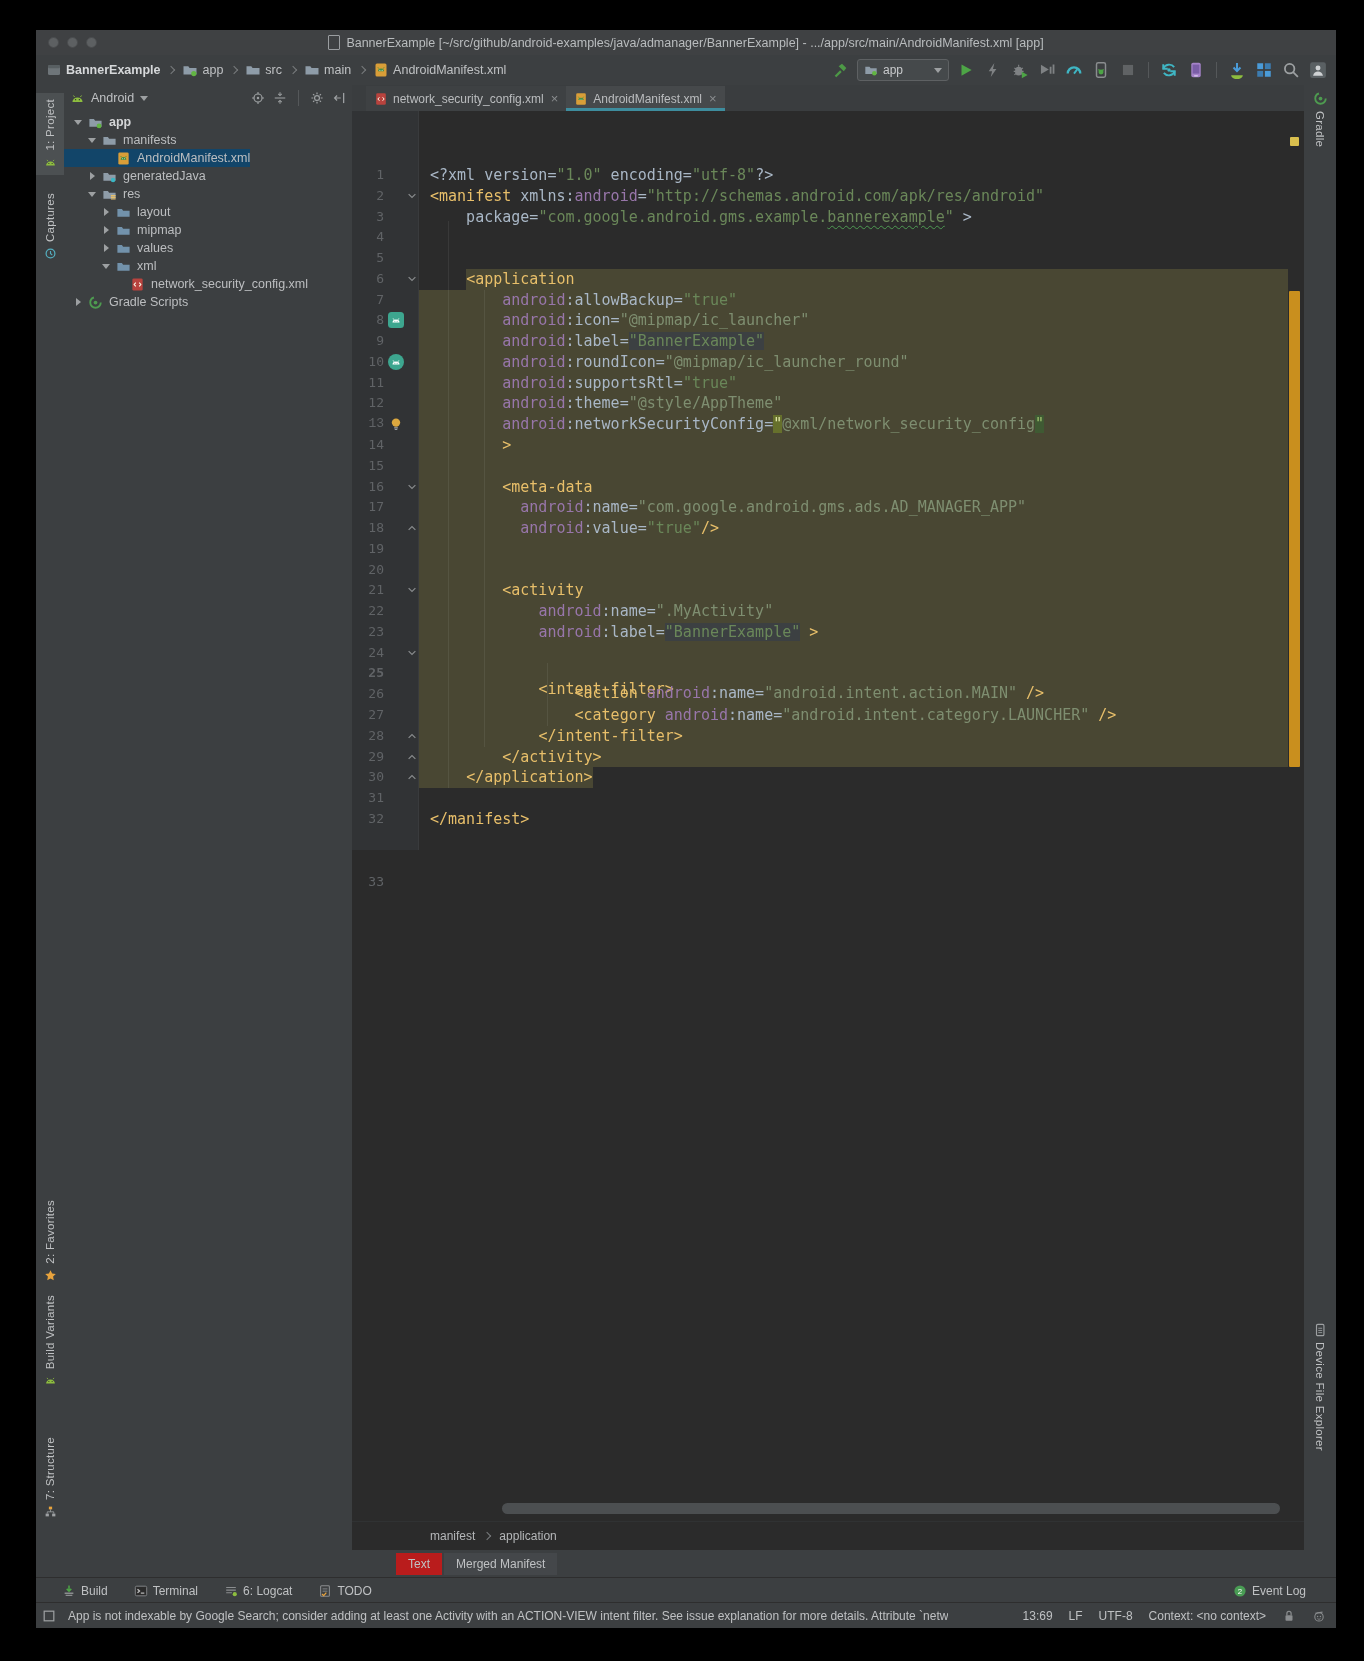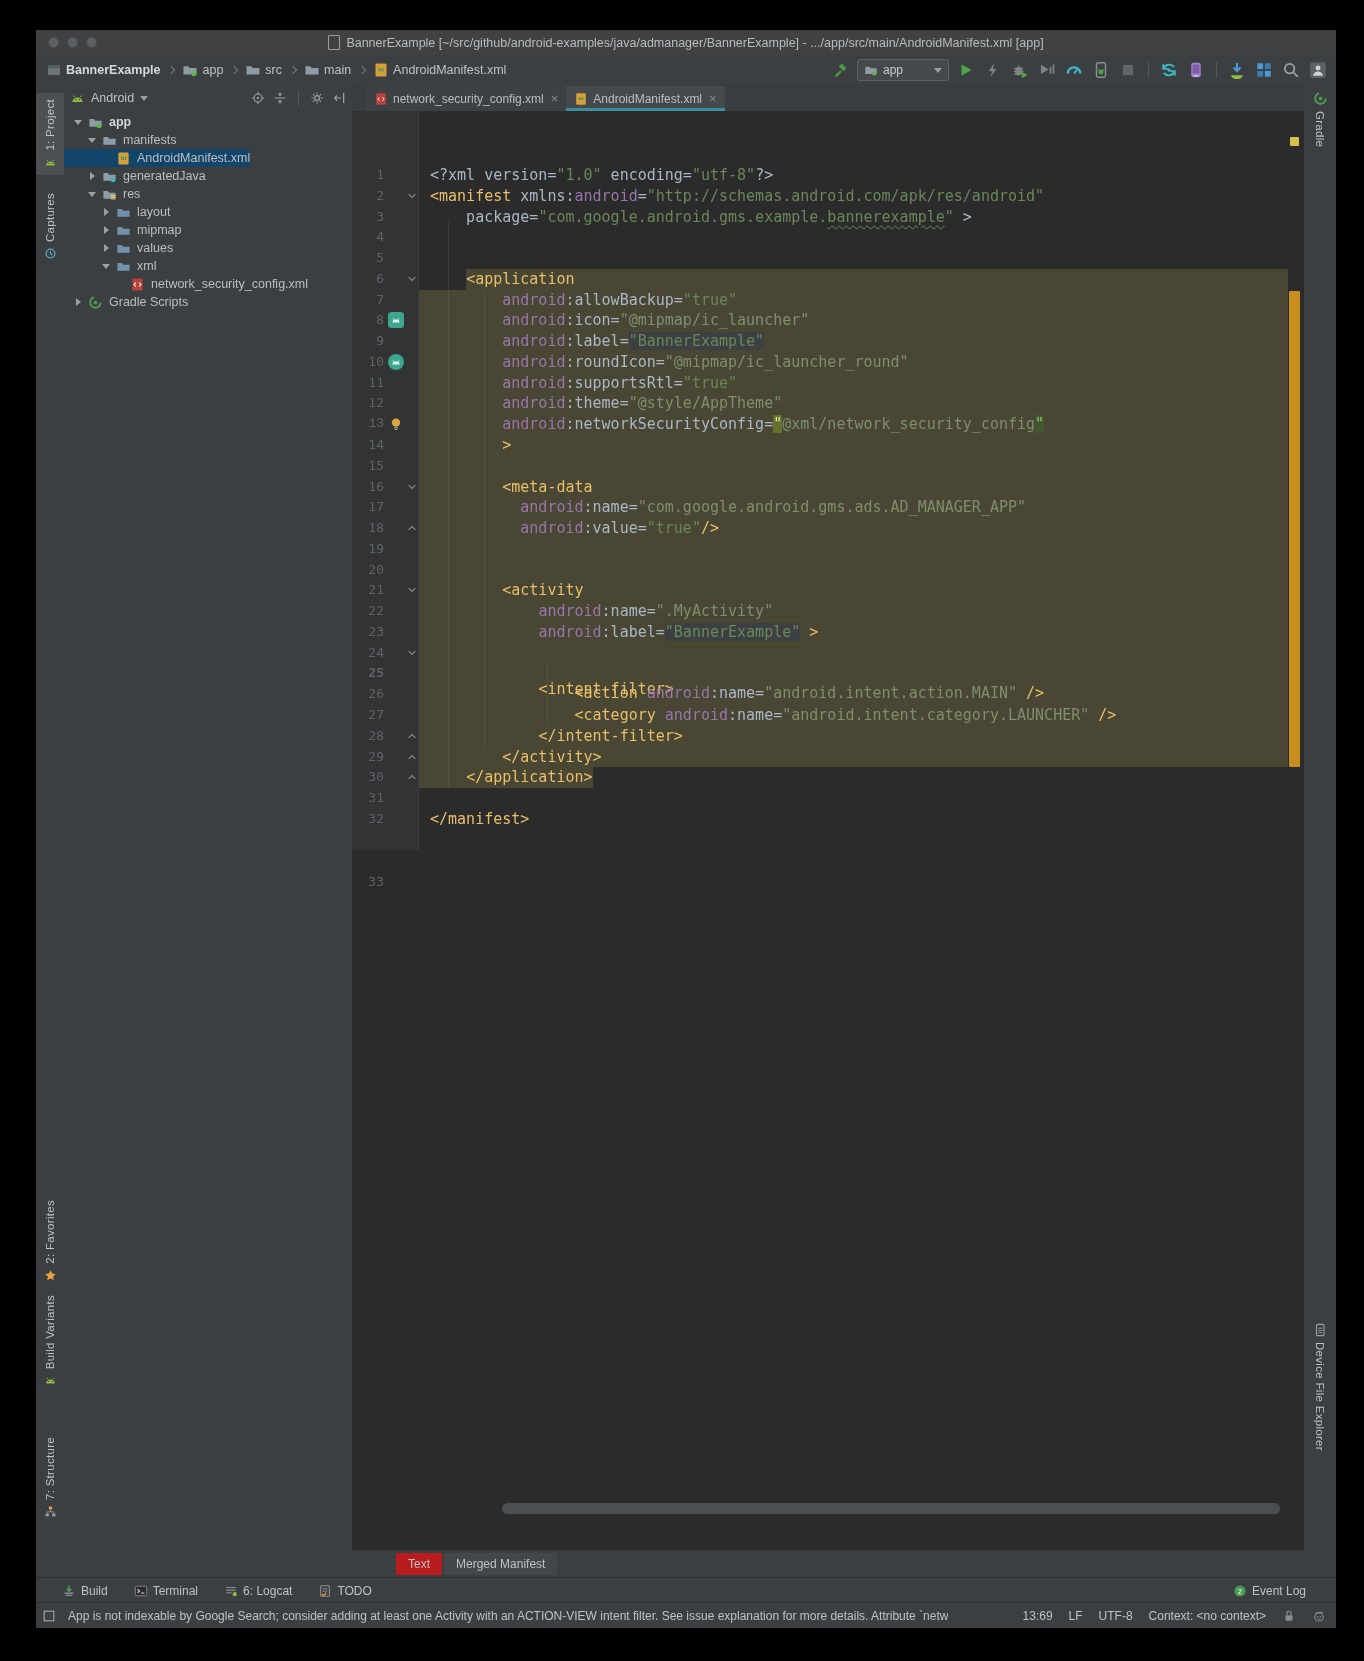--- a/index.html
+++ b/index.html
@@ -689,20 +689,25 @@
           <div class="cl" style="top: 677.1px;"></div>
           <div class="cl" style="top: 697.87px;"><span class="tk-y">&lt;/manifest&gt;</span></div>
           <div class="cl" style="top: 718.64px;"></div>
         </div>
       <div id="estripe" style="position: absolute; right: 0px; top: 0px; width: 18px; bottom: 0px;">
           <div class="estripe-mark" style="left: 4px; top: 26px; width: 9px; height: 9px; background: rgb(217, 191, 78);"></div>
           <div class="estripe-mark" style="left: 3px; top: 179.85px; width: 11px; height: 476.48px; background: rgb(201, 143, 30);"></div>
         </div>
       <div class="hscroll" style="left:150px;right:24px;bottom:8px"></div>
     </div>
+    <div class="e-crumbs" id="e-crumbs">
+        <span>manifest</span>
+        <span class="chev"></span>
+        <span>application</span>
+      </div>
     <div class="btabs" id="btabs">
         <div class="btab active">Text</div>
         <div class="btab">Merged Manifest</div>
       </div>
   </div>
 
   <div class="toolwin" id="toolwin">
       <span class="tw-item">
         <span>
           <svg width="14" height="14" viewBox="0 0 16 16">

